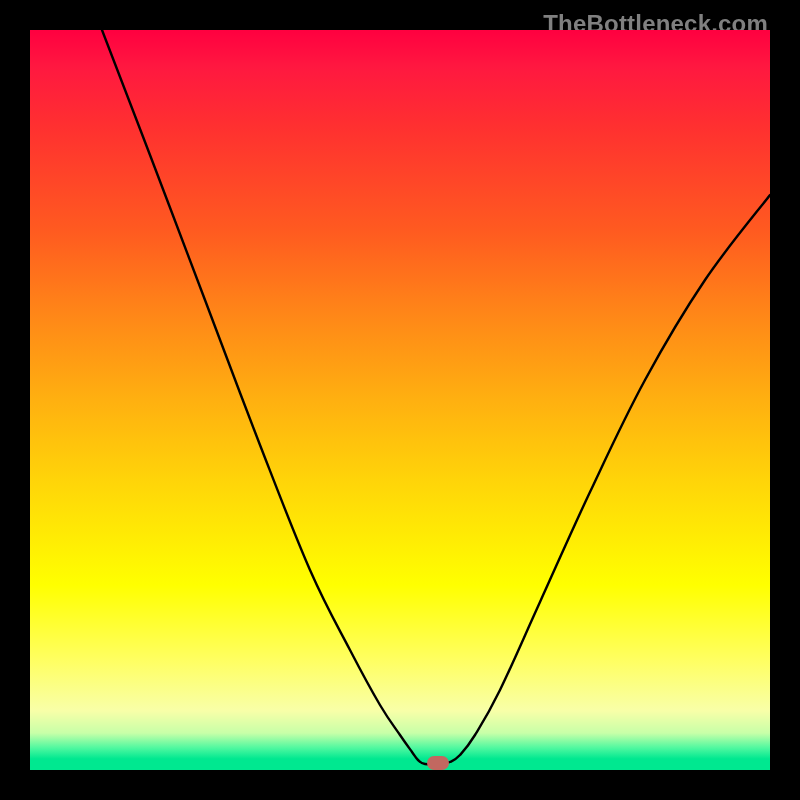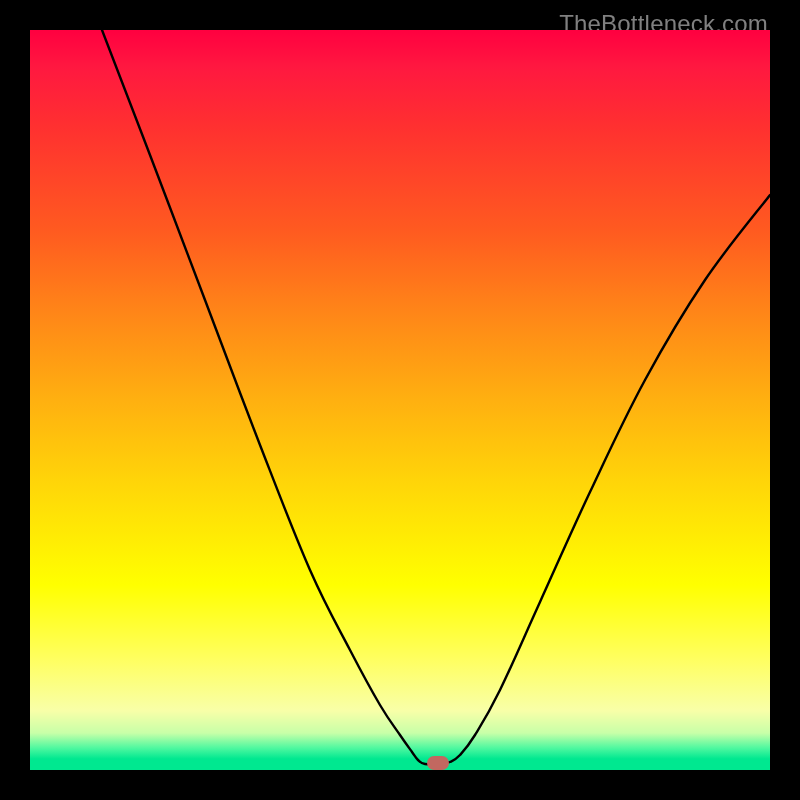--- a/index.html
+++ b/index.html
@@ -55,21 +55,21 @@
     border-radius: 7px;
     background: #c26860;
     transform: translate(-50%, -50%);
   }
   .watermark {
     position: absolute;
     right: 32px;
     top: 10px;
     color: #808080;
     font-size: 24px;
-    font-weight: 400;
+    font-weight: 700;
     letter-spacing: 0.2px;
   }
 </style>
 </head>
 <body>
 
 <div class="watermark">TheBottleneck.com</div>
 
 <div class="frame">
   <div class="gradient"></div>

